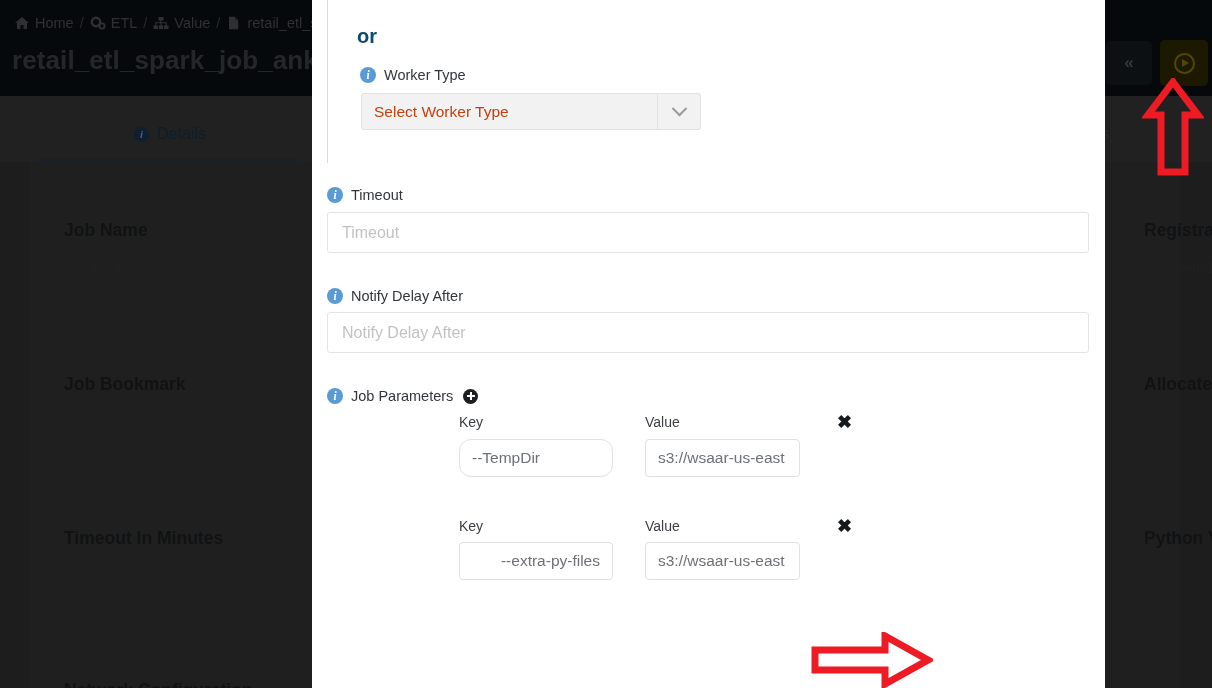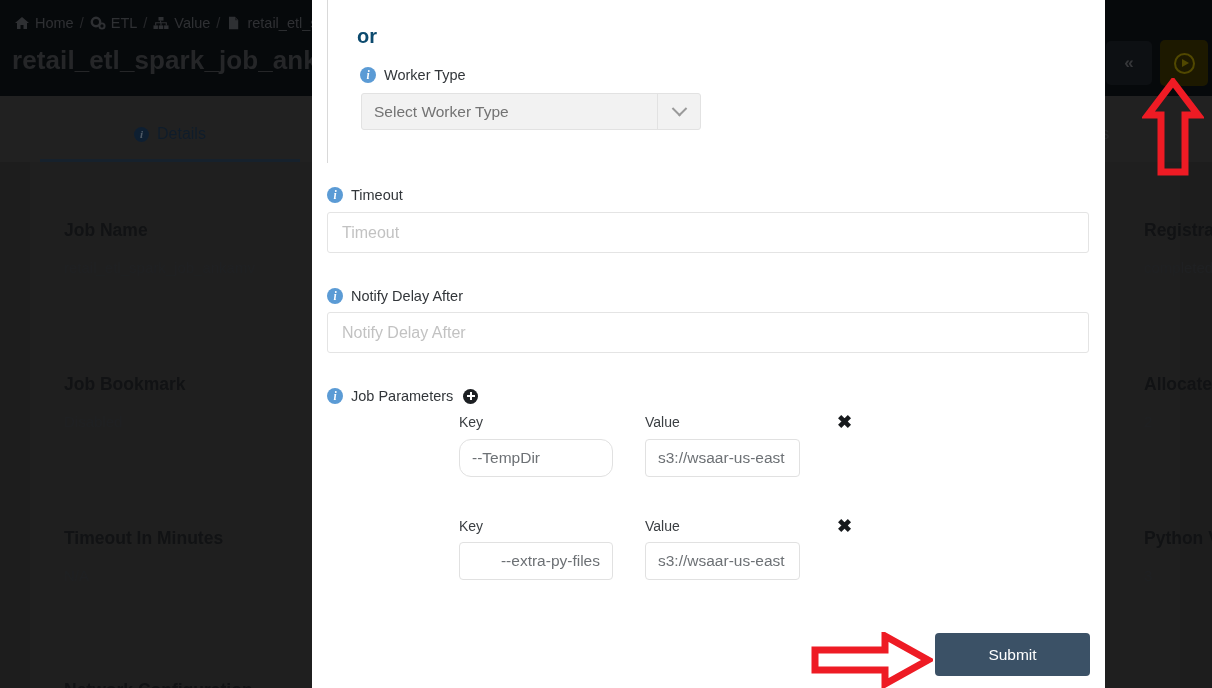--- a/index.html
+++ b/index.html
@@ -141,21 +141,21 @@
   }
 
   .select-box {
     position: absolute; left: 49px; top: 93px; width: 340px; height: 37px;
     background: #f2f2f2;
     border: 1px solid #e2e2e2; border-radius: 3px;
     display: flex; align-items: center;
   }
   .select-box .sel-text {
     flex: 1; padding-left: 12px;
-    font-size: 15.5px; color: #737373;
+    font-size: 15.5px; color: #c2410c;
   }
   .select-box .sel-divider { width: 1px; height: 100%; background: #e2e2e2; }
   .select-box .sel-caret {
     width: 42px; display: flex; align-items: center; justify-content: center;
   }
   .caret-dn {
     width: 11px; height: 11px;
     border-right: 2px solid #9a9a9a; border-bottom: 2px solid #9a9a9a;
     transform: rotate(45deg) translate(-2px,-2px);
   }
@@ -374,21 +374,20 @@
       </div>
 
       <div class="param-row" style="top:0">
         <div class="kv-col-label" style="left:147px; top:518px;">Key</div>
         <div class="kv-col-label" style="left:333px; top:518px;">Value</div>
         <input class="kv-input" style="left: 147px; top: 542px; width: 154px; text-align: right;" type="text" value="--extra-py-files">
         <input class="kv-input" style="left: 333px; top: 542px; width: 155px;" type="text" value="s3://wsaar-us-east">
         <button class="kv-remove" style="left:525px; top:517px;">✖</button>
       </div>
 
-      <button class="submit-btn">Submit</button>
     </div>
   </div>
 
   <div class="annot arrow-up">
     <svg width="62" height="100" viewBox="0 0 62 100">
       <path d="M31 4 L56 37 L43 37 L43 94 L19 94 L19 37 L6 37 Z" fill="none" stroke="#ee1b24" stroke-width="7" stroke-linejoin="miter"></path>
     </svg>
   </div>
 
   <div class="annot arrow-right">

